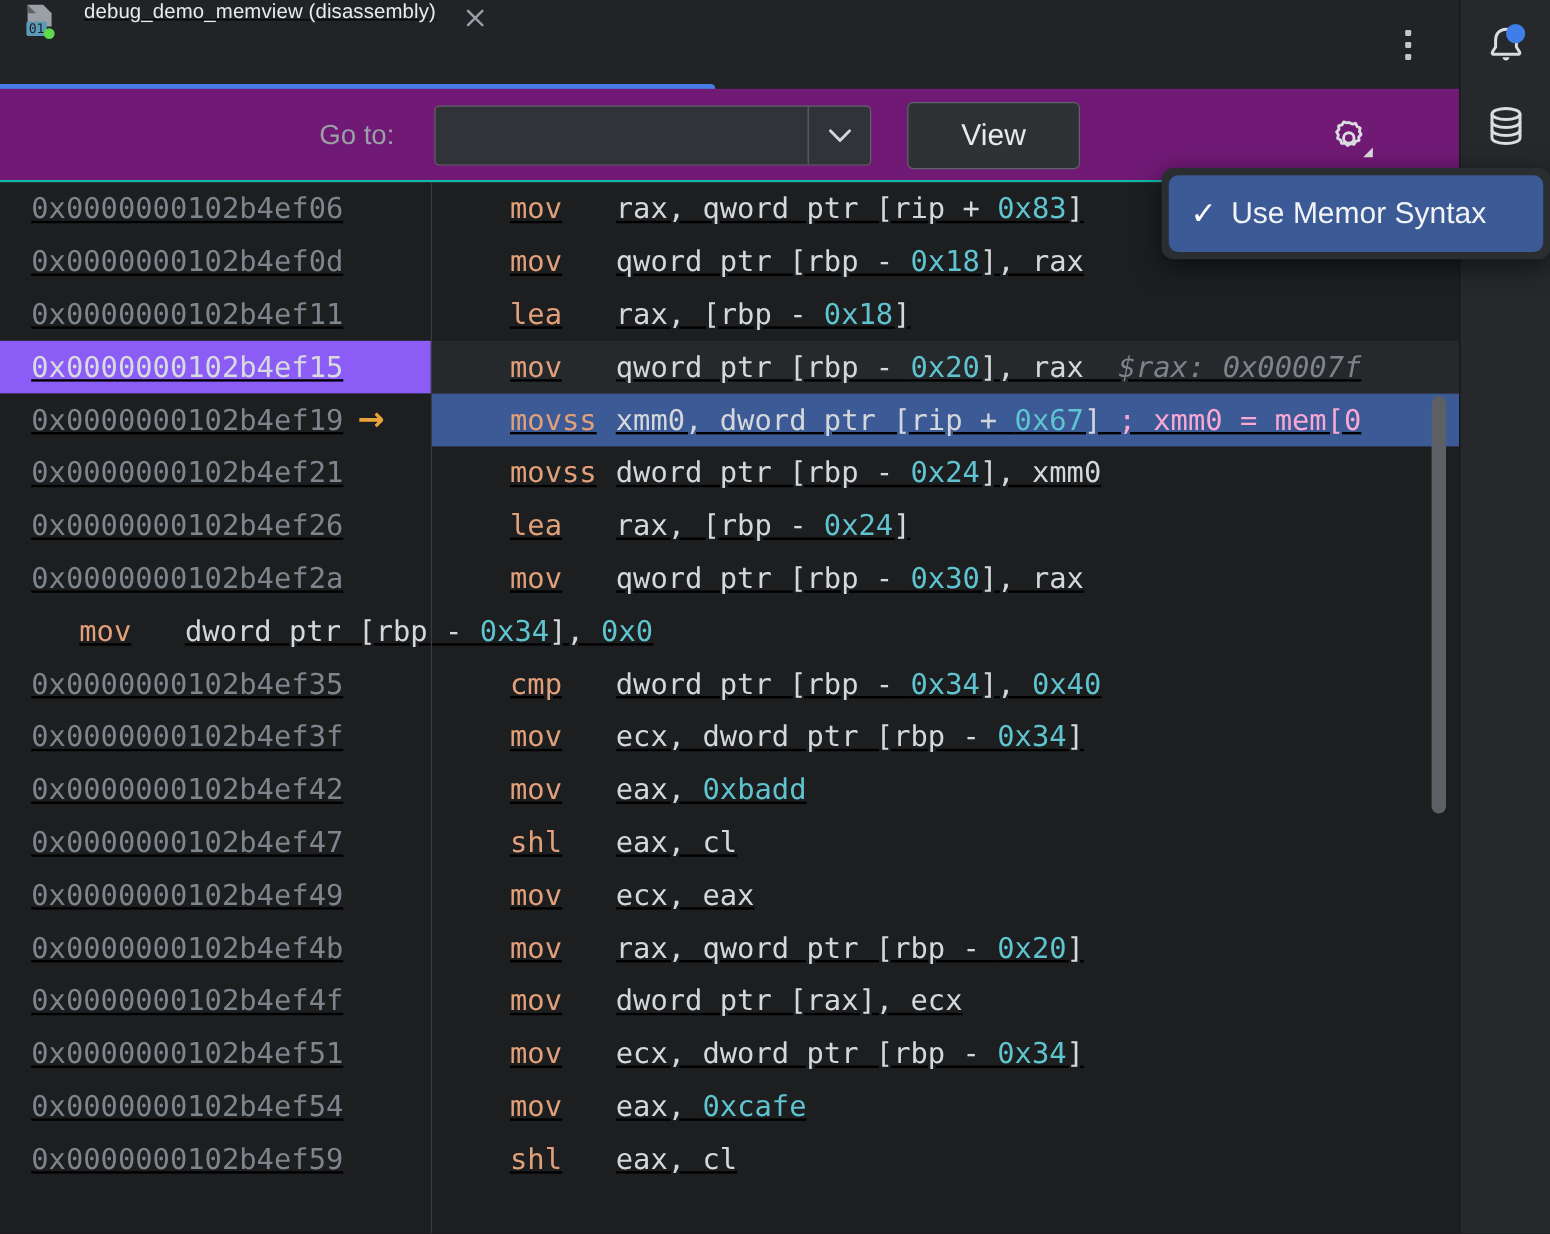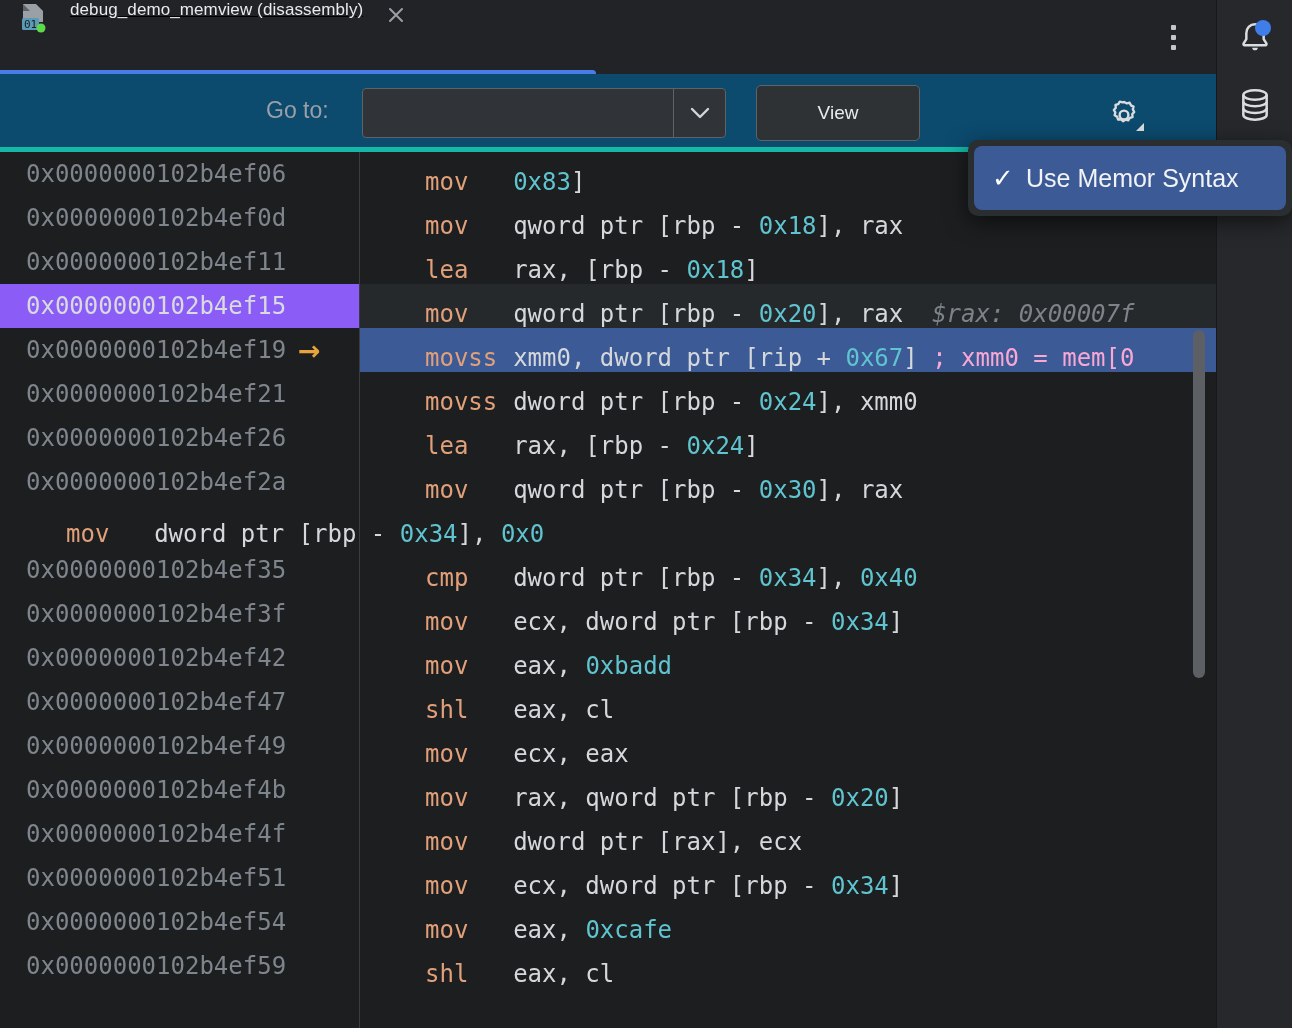--- a/index.html
+++ b/index.html
@@ -61,22 +61,22 @@
   .progress-track {
     position: absolute; left: 0; top: 70px; width: 1216px; height: 7px;
     background: transparent;
   }
   .progress-fill {
     height: 7px; background: #4a7ce8; border-radius: 0 4px 4px 0;
   }
 
   
   .toolbar {
-    position: relative; height: 78px; background: #0c4a6e;
-    border-bottom: 5px solid #14b8a6;
+    position: relative; height: 78px; background: #701a75;
+    border-bottom: 2px solid #14b8a6;
     display: flex; align-items: center;
   }
   .goto-label {
     position: absolute; left: 266px; font-size: 23px; color: #9aa0a6;
   }
   .combo {
     position: absolute; left: 362px; top: 14px;
     width: 364px; height: 50px;
     display: flex; border: 1px solid #5f6368; border-radius: 4px;
     background: #303337; overflow: hidden;
@@ -86,23 +86,23 @@
     color: #e8eaed; font-size: 21px; padding: 0 10px;
     font-family: "Liberation Sans", sans-serif;
   }
   .combo-arrow {
     width: 52px; border-left: 1px solid #5f6368;
     display: flex; align-items: center; justify-content: center;
     cursor: pointer; color: #d4d7da;
   }
   .view-btn {
     position: absolute; left: 756px; top: 11px;
-    width: 164px; height: 56px;
+    width: 144px; height: 56px;
     background: #2f3235; border: 1px solid #5f6368; border-radius: 5px;
-    color: #e8eaed; font-size: 19px; cursor: pointer;
+    color: #e8eaed; font-size: 25px; cursor: pointer;
     font-family: "Liberation Sans", sans-serif;
   }
   .gear-btn {
     position: absolute; left: 1096px; top: 18px;
     width: 56px; height: 46px; display: flex; align-items: center;
     justify-content: center; cursor: pointer; color: #dadce0;
   }
   .gear-caret {
     position: absolute; right: 8px; bottom: 7px;
     width: 0; height: 0; border-left: 8px solid transparent;
@@ -112,31 +112,31 @@
   
   .code-area {
     position: absolute; left: 0; top: 152px; width: 1216px; height: 876px;
     background: #1c1e20; overflow: hidden;
   }
   .gutter-divider {
     position: absolute; left: 359px; top: 0; width: 1px; height: 876px;
     background: #3a3d40; z-index: 3;
   }
   .row {
-    position: relative; height: 44px; display: flex; align-items: center;
+    position: relative; height: 44px; display: flex; align-items: center; text-decoration: underline;
   }
   .row .addr {
     width: 359px; flex: 0 0 359px; height: 44px;
     display: flex; align-items: center;
     font-family: "DejaVu Sans Mono", monospace;
     font-size: 24px; color: #7e858c; padding-left: 26px;
     white-space: nowrap; position: relative;
   }
   .row .code {
-    flex: 1 1 auto; height: 44px; display: flex; align-items: flex-end;
+    flex: 1 1 auto; height: 44px; display: flex; align-items: center;
     font-family: "DejaVu Sans Mono", monospace; font-size: 24px;
     color: #d5d8db; padding-left: 66px; white-space: pre;
     overflow: hidden;
   }
   .row.cur .addr { background: #8b5cf6; color: #d8dbde; }
   .row.cur .code { background: #26292c; }
   .row.pc .addr { background: #1c1e20; }
   .row.sel .code { background: #3b5a96; color: #eef1f4; }
   .pc-arrow {
     position: absolute; left: 298px; top: 50%; transform: translateY(-50%);
@@ -233,21 +233,21 @@
       </div>
     </div>
 
     <div class="code-area">
       <div class="gutter-divider"></div>
       <div id="rows">
           <div class="row ">
             <div class="addr">
               <span>0x0000000102b4ef06</span>
             </div>
-            <div class="code"><span class="mnem">mov</span><span class="num">0x83</span><span class="reg">]</span></div>
+            <div class="code"><span class="mnem">mov</span><span class="reg">rax, qword ptr [rip + </span><span class="num">0x83</span><span class="reg">]</span></div>
           </div>
           <div class="row ">
             <div class="addr">
               <span>0x0000000102b4ef0d</span>
             </div>
             <div class="code"><span class="mnem">mov</span><span class="reg">qword ptr [rbp - </span><span class="num">0x18</span><span class="reg">], rax</span></div>
           </div>
           <div class="row ">
             <div class="addr">
               <span>0x0000000102b4ef11</span>

